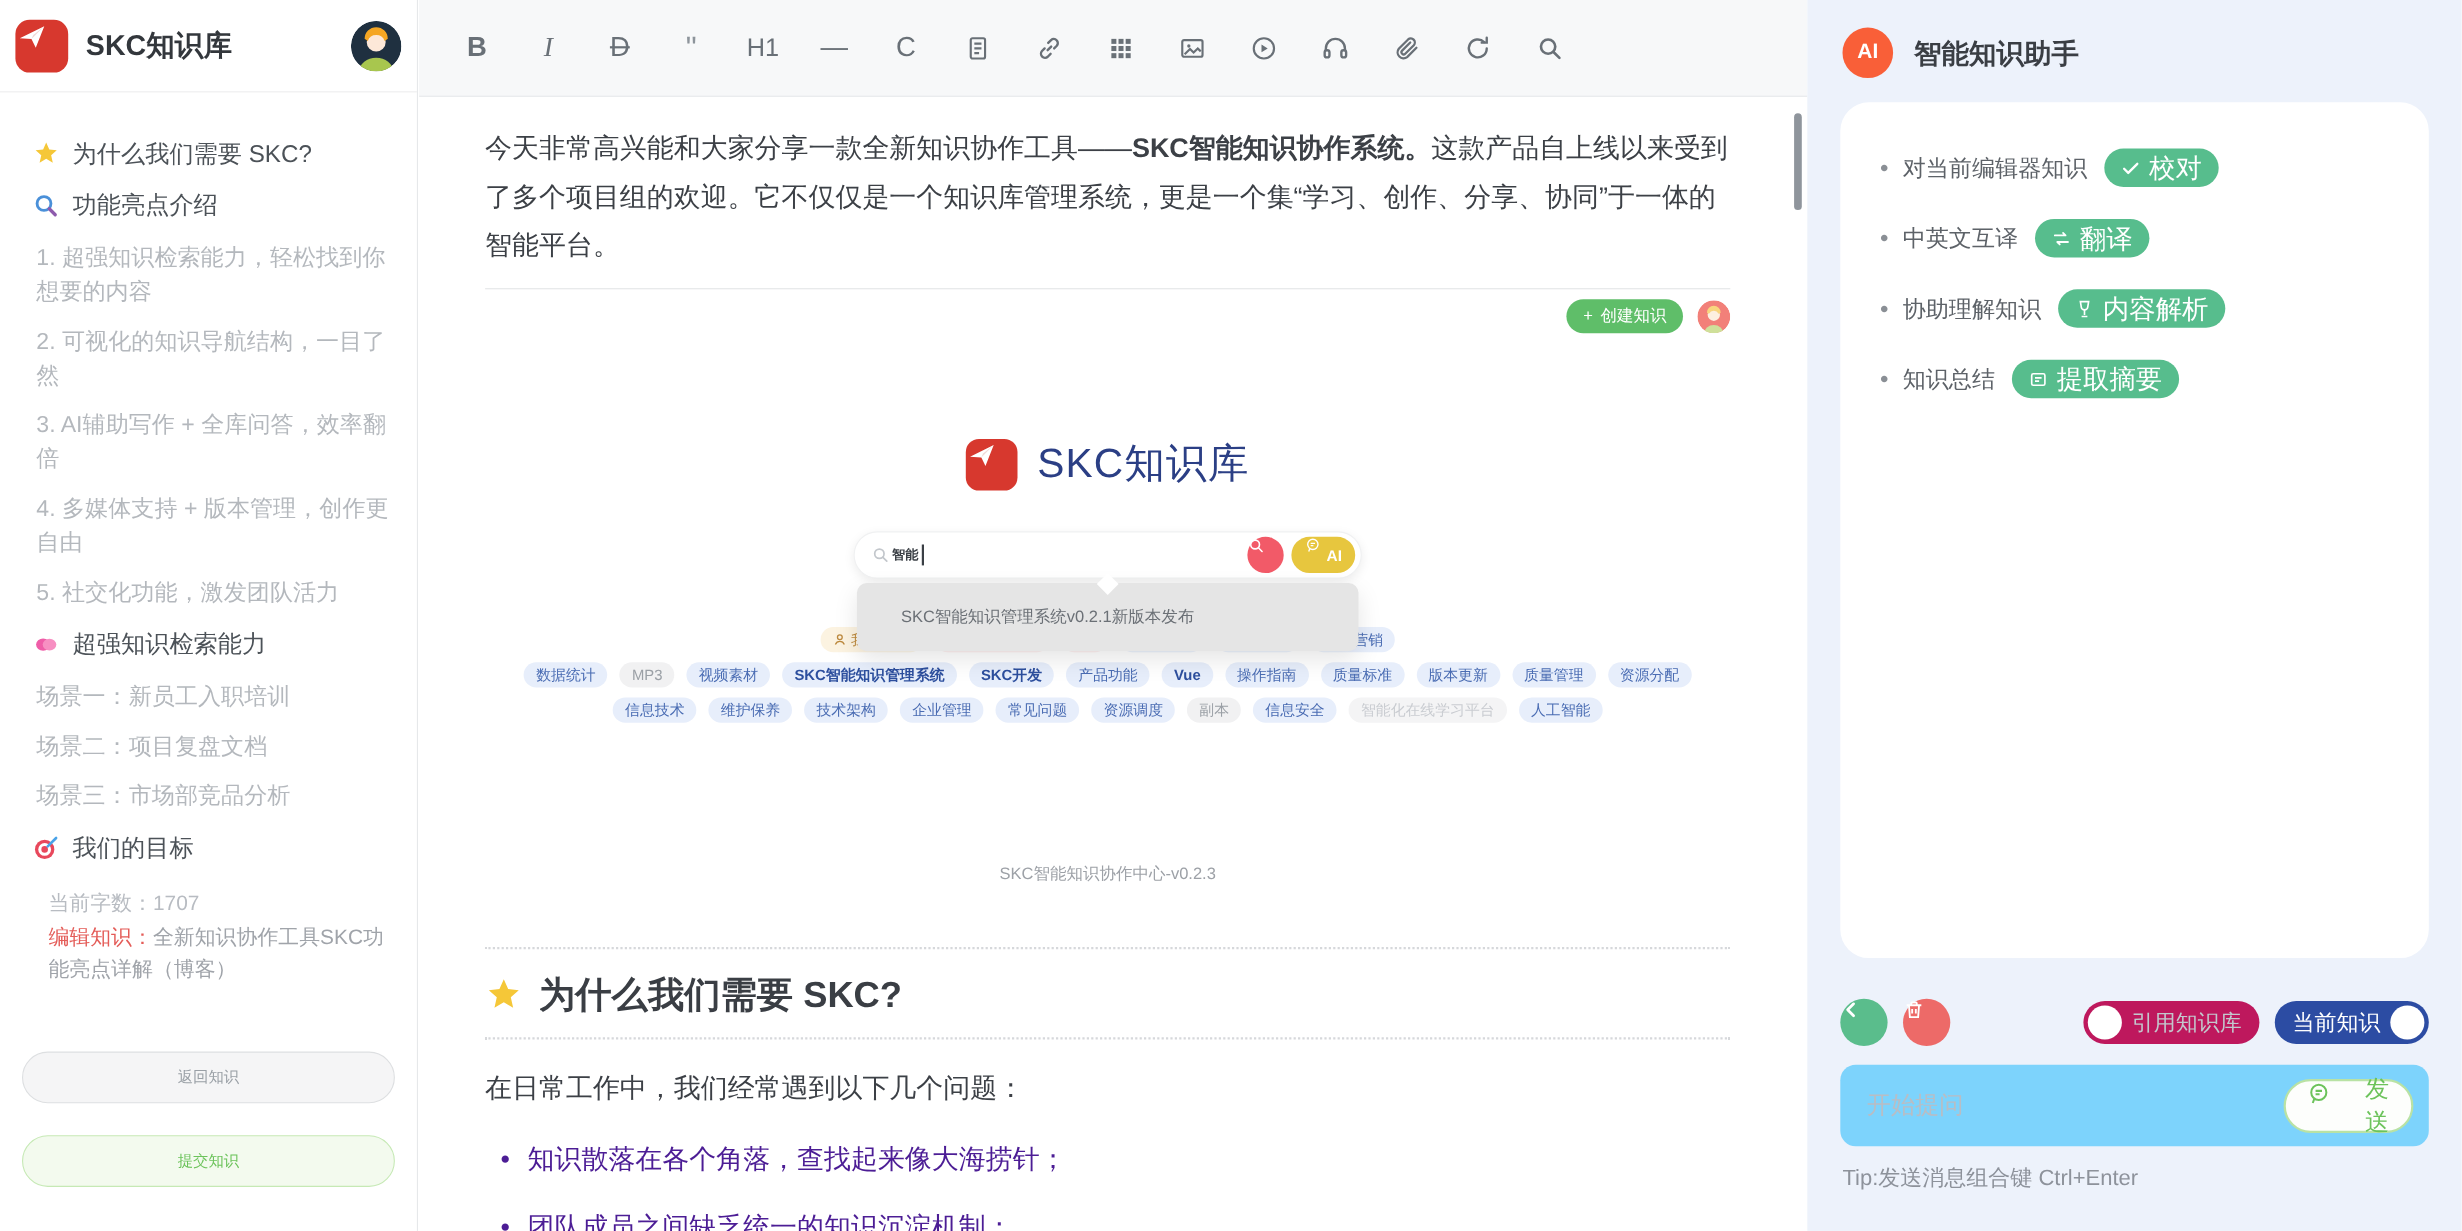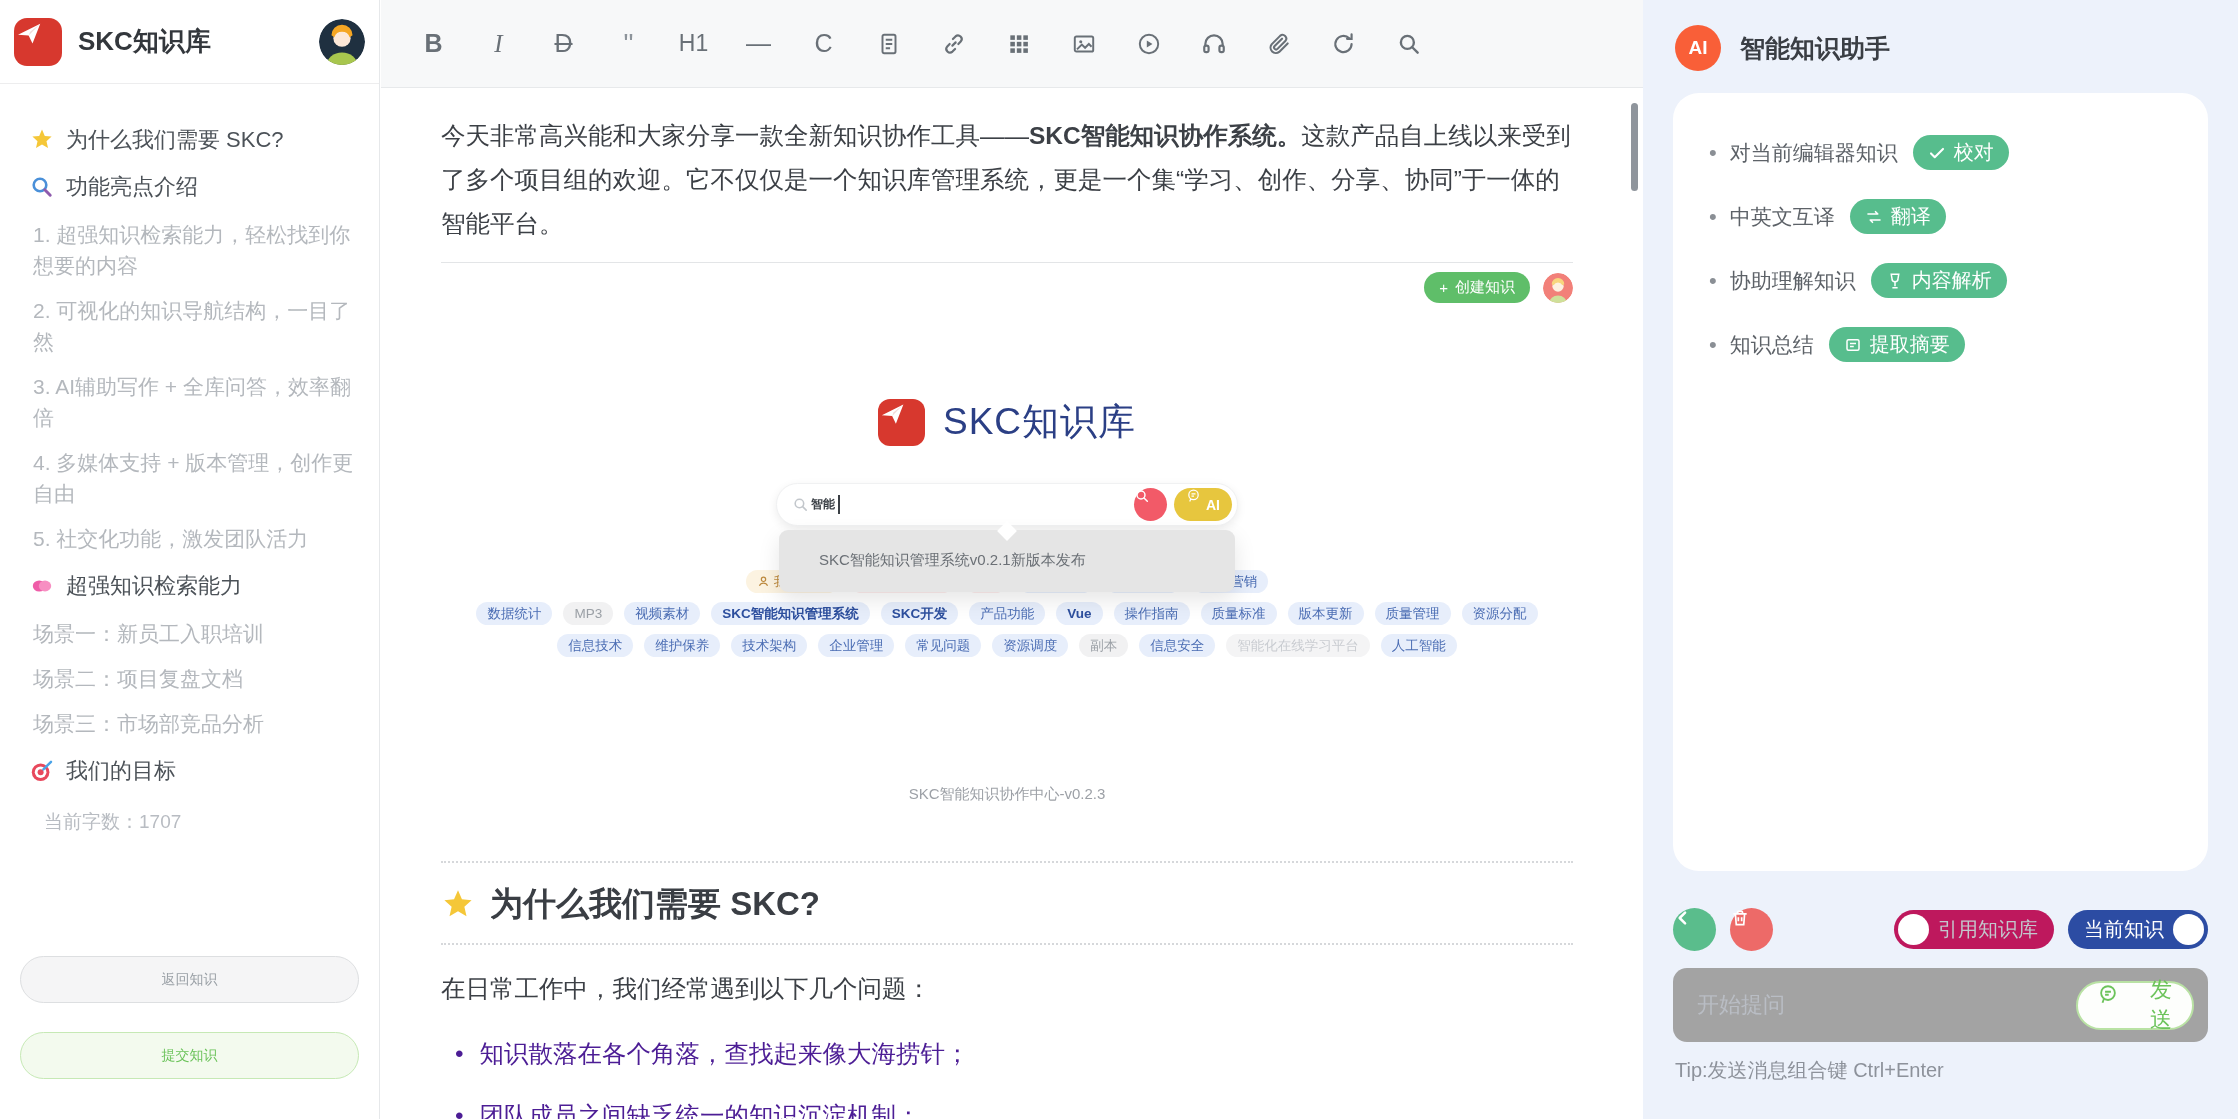--- a/index.html
+++ b/index.html
@@ -125,38 +125,38 @@
   .assistant { position:absolute; left:1643px; top:0; width:595px; height:100%; background:#edf2fb; }
   .ai-header { display:flex; align-items:center; gap:19px; padding:25px 0 0 32px; }
   .ai-badge { width:46px; height:46px; border-radius:50%; background:#f95f38; color:#fff;
     font-size:19px; font-weight:700; display:flex; align-items:center; justify-content:center; }
   .ai-title { font-size:25px; font-weight:700; color:#3a3e44; }
   .ai-card { margin:22px 30px 0; background:#fff; border-radius:26px; height:778px;
     padding:42px 20px 0 36px; }
   .cap { display:flex; align-items:center; margin-bottom:29px; font-size:21px; color:#5d6268; }
   .cap-dot { color:#8a8f95; margin-right:13px; font-size:22px; }
   .cap-pill { margin-left:15px; height:35px; padding:0 15px; border-radius:18px; background:#57bd8d;
-    color:#fff; font-size:20px; display:inline-flex; align-items:center; gap:8px; border:none; cursor:pointer; }
+    color:#fff; font-size:24px; display:inline-flex; align-items:center; gap:8px; border:none; cursor:pointer; }
   .cap-ico { width:18px; height:18px; display:inline-flex; }
   .cap-ico svg { width:100%; height:100%; }
 
   .ai-controls { display:flex; align-items:center; margin:37px 30px 0; gap:14px; }
   .circle-btn { width:43px; height:43px; border-radius:50%; display:flex; align-items:center;
     justify-content:center; color:#fff; border:none; cursor:pointer; }
   .circle-btn svg { width:20px; height:20px; }
   .cb-green { background:#5abd8c; }
   .cb-red { background:#ed6a68; }
   .ctrl-spacer { flex:1; }
   .toggle { height:39px; border-radius:20px; display:flex; align-items:center; gap:9px;
     font-size:20px; cursor:pointer; }
   .toggle-off { background:#be185d; color:#c3c7cd; padding:0 16px 0 4px; }
   .toggle-on { background:#2c4ca3; color:#fff; padding:0 4px 0 16px; }
   .knob { width:31px; height:31px; border-radius:50%; background:#fff; flex:none; }
 
-  .ai-inputrow { margin:17px 30px 0; height:74px; background:#a3a3a3; border-radius:14px;
+  .ai-inputrow { margin:17px 30px 0; height:74px; background:#7dd3fc; border-radius:14px;
     display:flex; align-items:center; padding:0 14px 0 24px; }
   .ask-input { flex:1; border:none; outline:none; font-size:22px; color:#3c4046;
     font-family:inherit; background:transparent; }
   .ask-input::placeholder { color:#b9bdc4; }
   .send-btn { height:49px; padding:0 19px; border-radius:25px; border:2px solid #b9e2a4;
     background:#fdfefc; color:#6cc35b; font-size:22px; display:flex; align-items:center; gap:10px; cursor:pointer; }
   .send-btn svg { width:22px; height:22px; }
   .ai-tip { margin:15px 0 0 32px; font-size:20px; color:#8d929b; }
 </style>
 </head>
@@ -257,20 +257,23 @@
               <path d="M13.4 10.4 21 2.8" stroke="#4aa3e8" stroke-width="2.4" stroke-linecap="round"></path>
             </svg>
           </span>
           <span>我们的目标</span>
         </div>
       </nav>
 
     <div class="side-meta">
       <div class="wc-line">
         <span>当前字数：</span><span>1707</span>
+      </div>
+      <div class="edit-line">
+        <span class="edit-label">编辑知识：</span><span>全新知识协作工具SKC功能亮点详解（博客）</span>
       </div>
     </div>
 
     <button class="side-btn btn-back">返回知识</button>
     <button class="side-btn btn-submit">提交知识</button>
   </aside>
 
   <main class="editor">
     <div class="toolbar">
 

